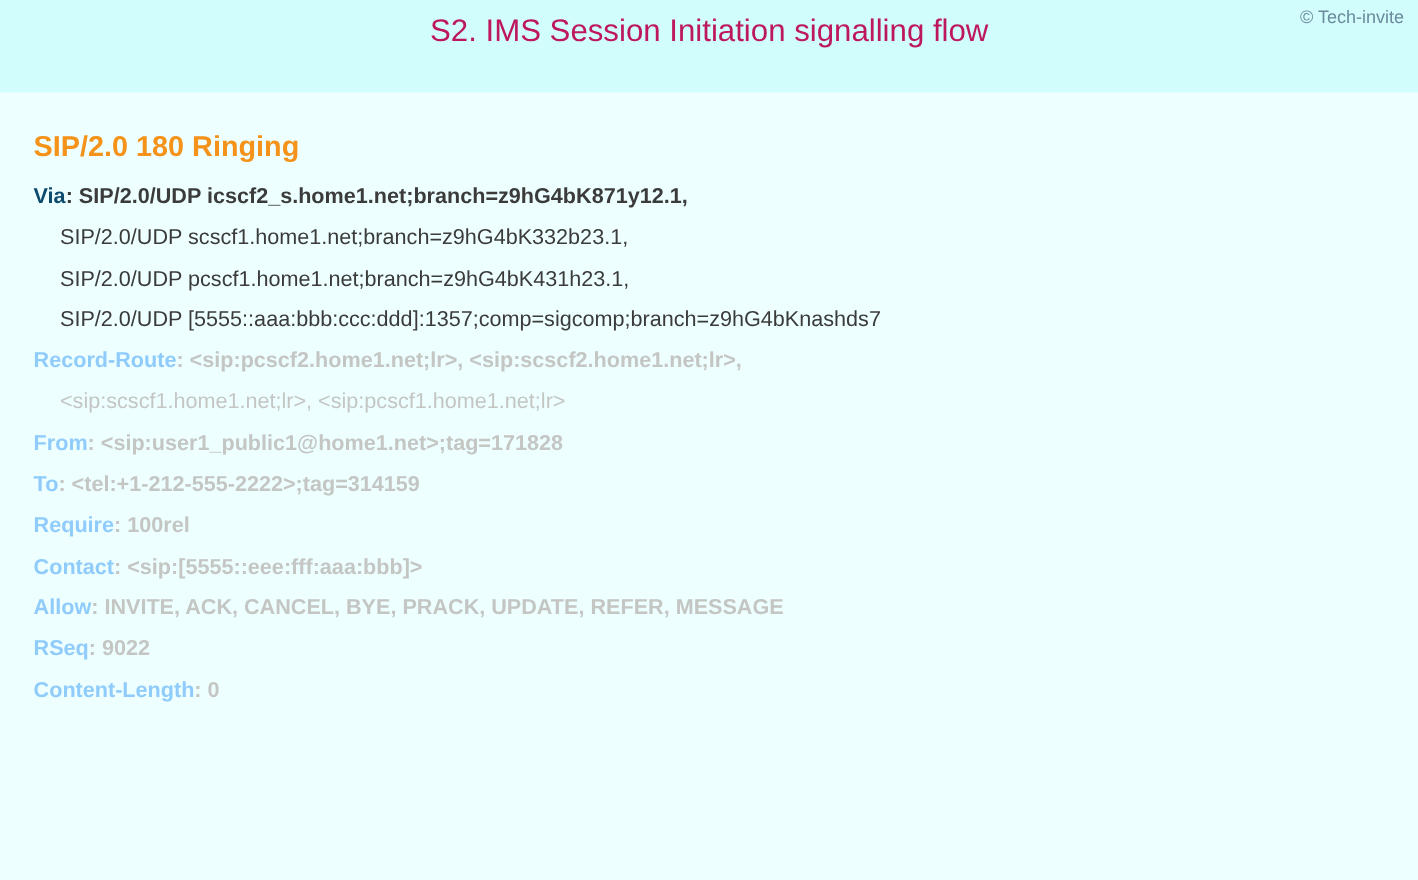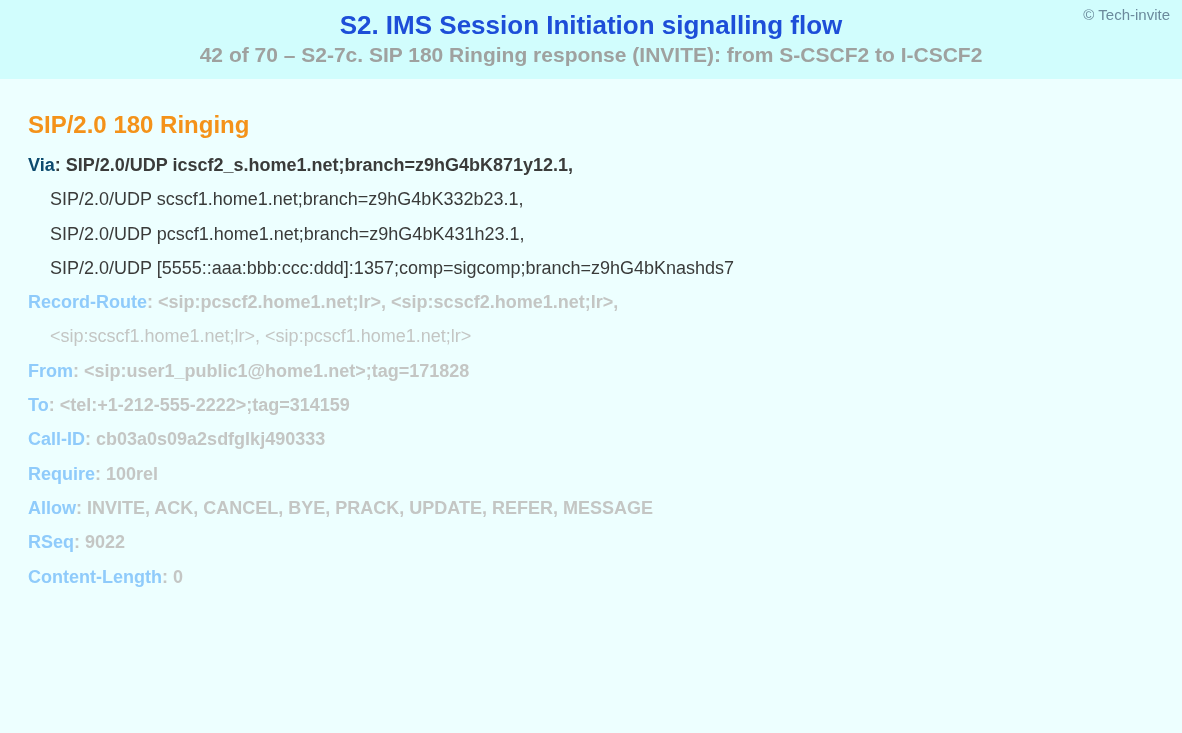--- a/index.html
+++ b/index.html
@@ -19,23 +19,23 @@
   .copyright {
     position: absolute;
     top: 6px;
     right: 12px;
     font-size: 15px;
     color: #6b8a9c;
     font-weight: normal;
   }
   .title {
     font-size: 26px;
-    font-weight: bold;
-    color: #1d4ed8;
-    margin-bottom: 2px;
+    font-weight: normal;
+    color: #be185d;
+    margin-bottom: 24px;
   }
   .subtitle {
     font-size: 21px;
     font-weight: bold;
     color: #9fa19f;
   }
   .content {
     padding: 32px 16px 20px 28px;
   }
   .status-line {
@@ -61,21 +61,20 @@
   .val-dark  { color: #3a3b3a; }
   .label-light { color: #8fcbfb; }
   .val-light   { color: #c4c6c4; }
 </style>
 </head>
 <body>
 
 <div class="header">
   <div class="copyright">© Tech-invite</div>
   <div class="title">S2. IMS Session Initiation signalling flow</div>
-  <div class="subtitle">42 of 70 – S2-7c. SIP 180 Ringing response (INVITE): from S-CSCF2 to I-CSCF2</div>
 </div>
 
 <div class="content">
 
   <div class="status-line">SIP/2.0 180 Ringing</div>
 
   <div class="hdr-row">
     <span class="label-dark">Via</span><span class="val-dark">: </span><span class="val-dark">SIP/2.0/UDP icscf2_s.home1.net;branch=z9hG4bK871y12.1,</span>
   </div>
   <div class="hdr-cont val-dark">SIP/2.0/UDP scscf1.home1.net;branch=z9hG4bK332b23.1,</div>
@@ -88,29 +87,29 @@
   <div class="hdr-cont val-light">&lt;sip:scscf1.home1.net;lr&gt;, &lt;sip:pcscf1.home1.net;lr&gt;</div>
 
   <div class="hdr-row">
     <span class="label-light">From</span><span class="val-light">: </span><span class="val-light">&lt;sip:user1_public1@home1.net&gt;;tag=171828</span>
   </div>
 
   <div class="hdr-row">
     <span class="label-light">To</span><span class="val-light">: </span><span class="val-light">&lt;tel:+1-212-555-2222&gt;;tag=314159</span>
   </div>
 
-  <div class="hdr-row">
-    <span class="label-light">Call-ID</span><span class="val-light">: </span><span class="val-light">cb03a0s09a2sdfglkj490333</span>
-  </div>
 
 
   <div class="hdr-row">
     <span class="label-light">Require</span><span class="val-light">: </span><span class="val-light">100rel</span>
   </div>
 
+  <div class="hdr-row">
+    <span class="label-light">Contact</span><span class="val-light">: </span><span class="val-light">&lt;sip:[5555::eee:fff:aaa:bbb]&gt;</span>
+  </div>
 
   <div class="hdr-row">
     <span class="label-light">Allow</span><span class="val-light">: </span><span class="val-light">INVITE, ACK, CANCEL, BYE, PRACK, UPDATE, REFER, MESSAGE</span>
   </div>
 
   <div class="hdr-row">
     <span class="label-light">RSeq</span><span class="val-light">: </span><span class="val-light">9022</span>
   </div>
 
   <div class="hdr-row">

